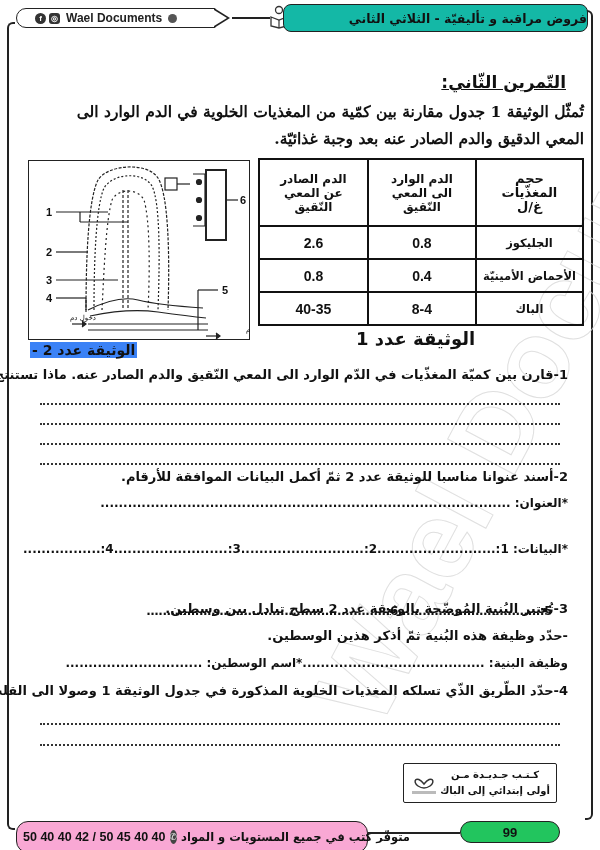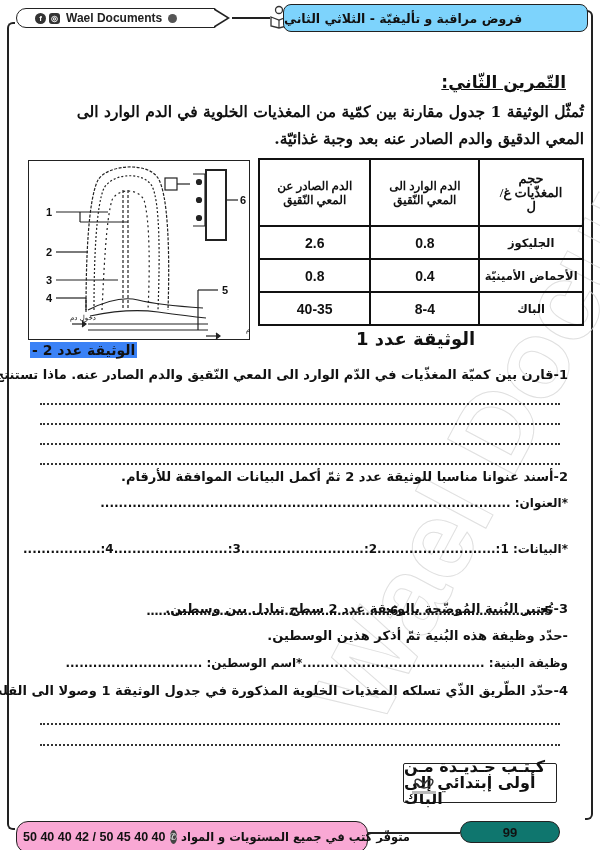--- a/index.html
+++ b/index.html
@@ -13,58 +13,58 @@
     
     .brand-pill { position: absolute; left: 16px; top: 8px; width: 200px; height: 20px; border: 1.5px solid #222; border-radius: 12px 2px 2px 12px; display: flex; align-items: center; padding-left: 18px; gap: 3px; background:#fff; }
     .brand-tip { position: absolute; left: 214px; top: 8px; width: 0; height: 0; border-top: 10px solid transparent; border-bottom: 10px solid transparent; border-left: 16px solid #222; }
     .brand-tip::after { content:""; position:absolute; left:-16px; top:-8px; border-top: 8px solid transparent; border-bottom: 8px solid transparent; border-left: 13px solid #fff; }
     .connector { position: absolute; left: 232px; top: 17px; width: 38px; height: 2px; background: #222; }
     .sm-icon { width: 11px; height: 11px; border-radius: 3px; background: #333; color:#fff; font-size: 8px; font-weight: bold; display:flex; align-items:center; justify-content:center; font-family: "Liberation Sans", sans-serif; }
     .sm-icon.fb { border-radius: 50%; }
     .brand-name { font-family: "Liberation Sans", sans-serif; font-weight: bold; font-size: 12px; color: #222; margin-left: 3px; }
     .verified { width: 9px; height: 9px; border-radius: 50%; background: #555; margin-left: 3px; }
     .reader-icon { position: absolute; left: 268px; top: 5px; width: 22px; height: 24px; }
-    .title-pill { position: absolute; left: 283px; top: 4px; width: 305px; height: 28px; border: 1.5px solid #222; border-radius: 8px; display:flex; align-items:center; justify-content:flex-start; background:#7dd3fc; }
+    .title-pill { position: absolute; left: 283px; top: 4px; width: 305px; height: 28px; border: 1.5px solid #222; border-radius: 8px; display:flex; align-items:center; justify-content:flex-end; background:#14b8a6; }
     .title-pill span { font-family: "DejaVu Sans", sans-serif; font-weight: bold; font-size: 12.5px; direction: rtl; }
 
     
     .watermark { position: absolute; left: 110px; top: 260px; font-family: "Liberation Sans", sans-serif; font-size: 110px; font-weight: bold; color: transparent; -webkit-text-stroke: 1px #d8d8d8; transform: rotate(-62deg); transform-origin: center; white-space: nowrap; pointer-events: none; opacity: 0.8; }
 
     .ex-title { position: absolute; right: 34px; top: 72px; font-size: 17px; font-weight: bold; text-decoration: underline; direction: rtl; font-family: "DejaVu Sans", sans-serif; }
     .intro { position: absolute; right: 16px; top: 98px; width: 540px; font-size: 15.5px; font-weight: bold; line-height: 27px; direction: rtl; text-align: right; font-family: "DejaVu Serif", serif; }
 
     
     .doc-table { position: absolute; left: 258px; top: 158px; width: 326px; border-collapse: collapse; direction: rtl; }
     .doc-table td, .doc-table th { border: 2px solid #111; text-align: center; font-weight: bold; }
-    .doc-table th { font-size: 12px; line-height: 14px; height: 67px; padding: 2px 16px; font-family: Liberation Serif, serif; }
+    .doc-table th { font-size: 12px; line-height: 14px; height: 67px; padding: 2px 16px; }
     .doc-table th.first { font-size: 13px; }
     .doc-table td { height: 33px; font-family: "Liberation Sans", sans-serif; font-size: 14px; }
     .doc-table td.label { font-family: "DejaVu Sans", sans-serif; font-size: 11.5px; }
     .table-caption { position: absolute; left: 356px; top: 328px; font-size: 18px; font-weight: bold; direction: rtl; }
 
     
     .diagram-box { position: absolute; left: 28px; top: 160px; width: 222px; height: 180px; border: 1.5px solid #222; }
     .diagram-svg { position: absolute; left: 28px; top: 160px; }
     .diagram-caption { position: absolute; left: 30px; top: 342px; font-size: 14px; font-weight: bold; direction: rtl; background: #3b82f6; padding: 0 2px; }
 
     .q { position: absolute; right: 32px; font-size: 13px; font-weight: bold; direction: rtl; text-align: right; font-family: "DejaVu Sans", sans-serif; white-space: nowrap; }
     .dots { position: absolute; left: 40px; width: 520px; height: 3px; border-bottom: 2px dotted #333; }
     .fill-line { position: absolute; right: 32px; font-size: 12px; font-weight: bold; direction: rtl; white-space: nowrap; font-family: "DejaVu Sans", sans-serif; letter-spacing: -0.5px; }
 
     .promo { position: absolute; left: 403px; top: 763px; width: 154px; height: 40px; border: 1.5px solid #222; border-radius: 2px; display: flex; align-items: center; justify-content: flex-end; padding-right: 6px; }
-    .promo-text { direction: rtl; text-align: left; font-size: 16px; font-weight: bold; line-height: 16px; }
+    .promo-text { direction: rtl; text-align: center; font-size: 10px; font-weight: bold; line-height: 16px; }
     .promo-logo { position: absolute; left: 6px; top: 4px; width: 28px; height: 30px; }
 
     
     .footer-pill { position: absolute; left: 16px; top: 821px; width: 352px; height: 32px; border: 1.5px solid #222; border-radius: 12px; display:flex; align-items:center; padding: 0 6px; gap: 4px; background:#f9a8d4; }
     .footer-phone { font-family: "Liberation Sans", sans-serif; font-weight: bold; font-size: 12.5px; white-space: nowrap; }
     .phone-icon { width: 14px; height: 14px; border-radius: 50%; background:#444; color:#fff; font-size: 9px; display:flex; align-items:center; justify-content:center; }
     .footer-text { direction: rtl; font-weight: bold; font-size: 11.5px; white-space: nowrap; }
     .footer-line { position: absolute; left: 368px; top: 832px; width: 92px; height: 1.5px; background:#222; }
-    .page-pill { position: absolute; left: 460px; top: 821px; width: 100px; height: 22px; border: 1.5px solid #222; border-radius: 12px; display:flex; align-items:center; justify-content:center; font-family: "Liberation Sans", sans-serif; font-weight: bold; font-size: 13px; background:#0f766e; }
+    .page-pill { position: absolute; left: 460px; top: 821px; width: 100px; height: 22px; border: 1.5px solid #222; border-radius: 12px; display:flex; align-items:center; justify-content:center; font-family: "Liberation Sans", sans-serif; font-weight: bold; font-size: 13px; background:#22c55e; }
   </style>
 </head>
 <body>
 
 <div class="frame-left"></div>
 <div class="frame-right"></div>
 
 <div class="watermark">Wael Documents</div>
 
 <div class="brand-pill">

